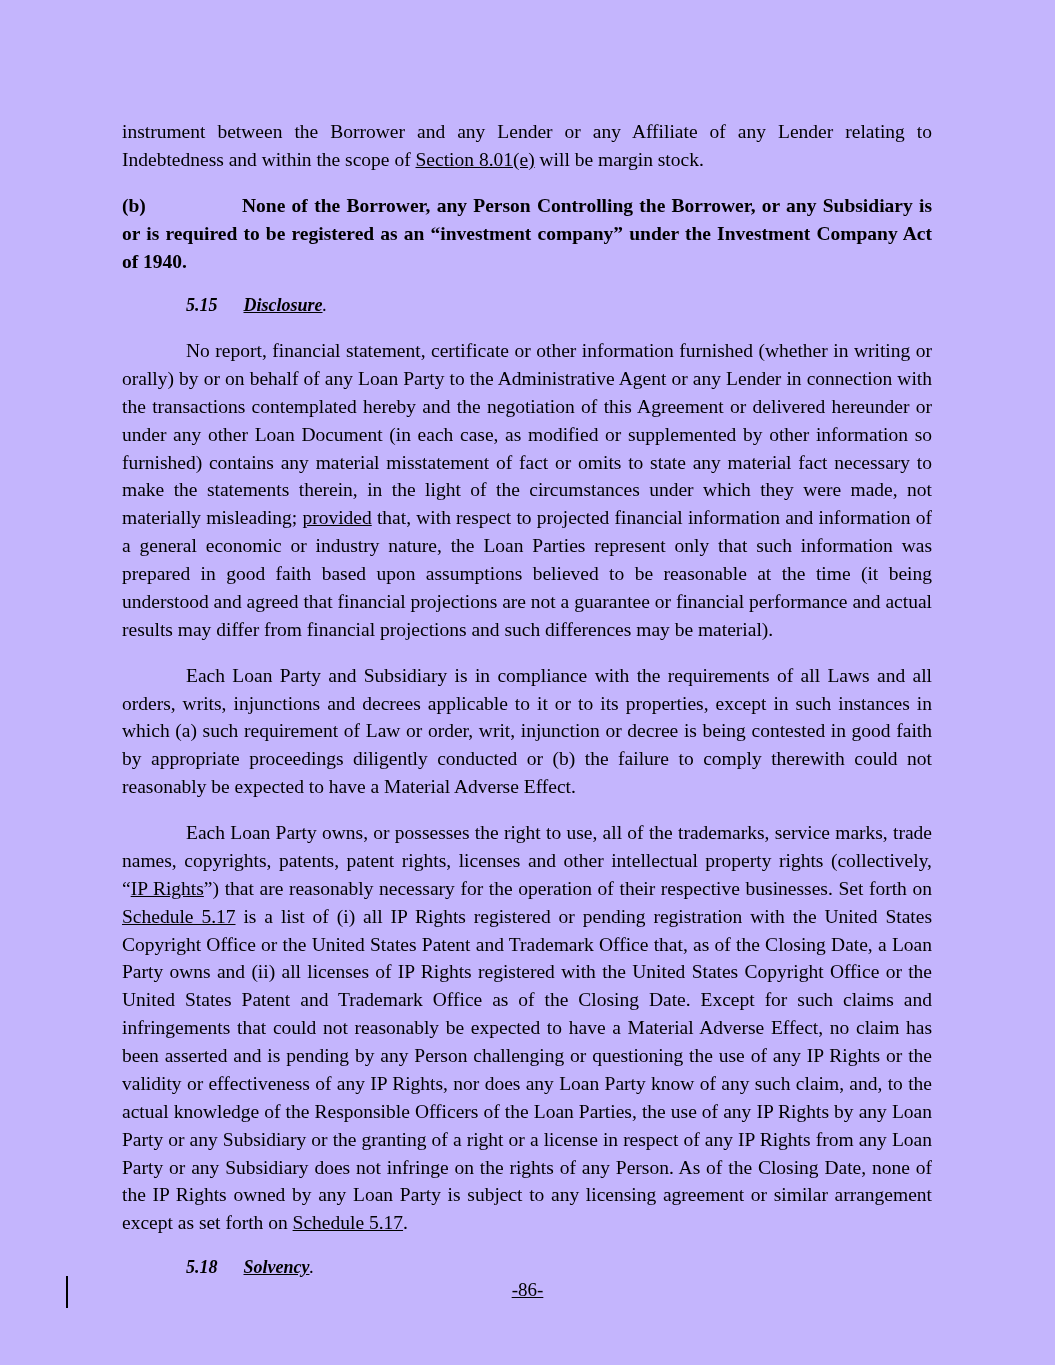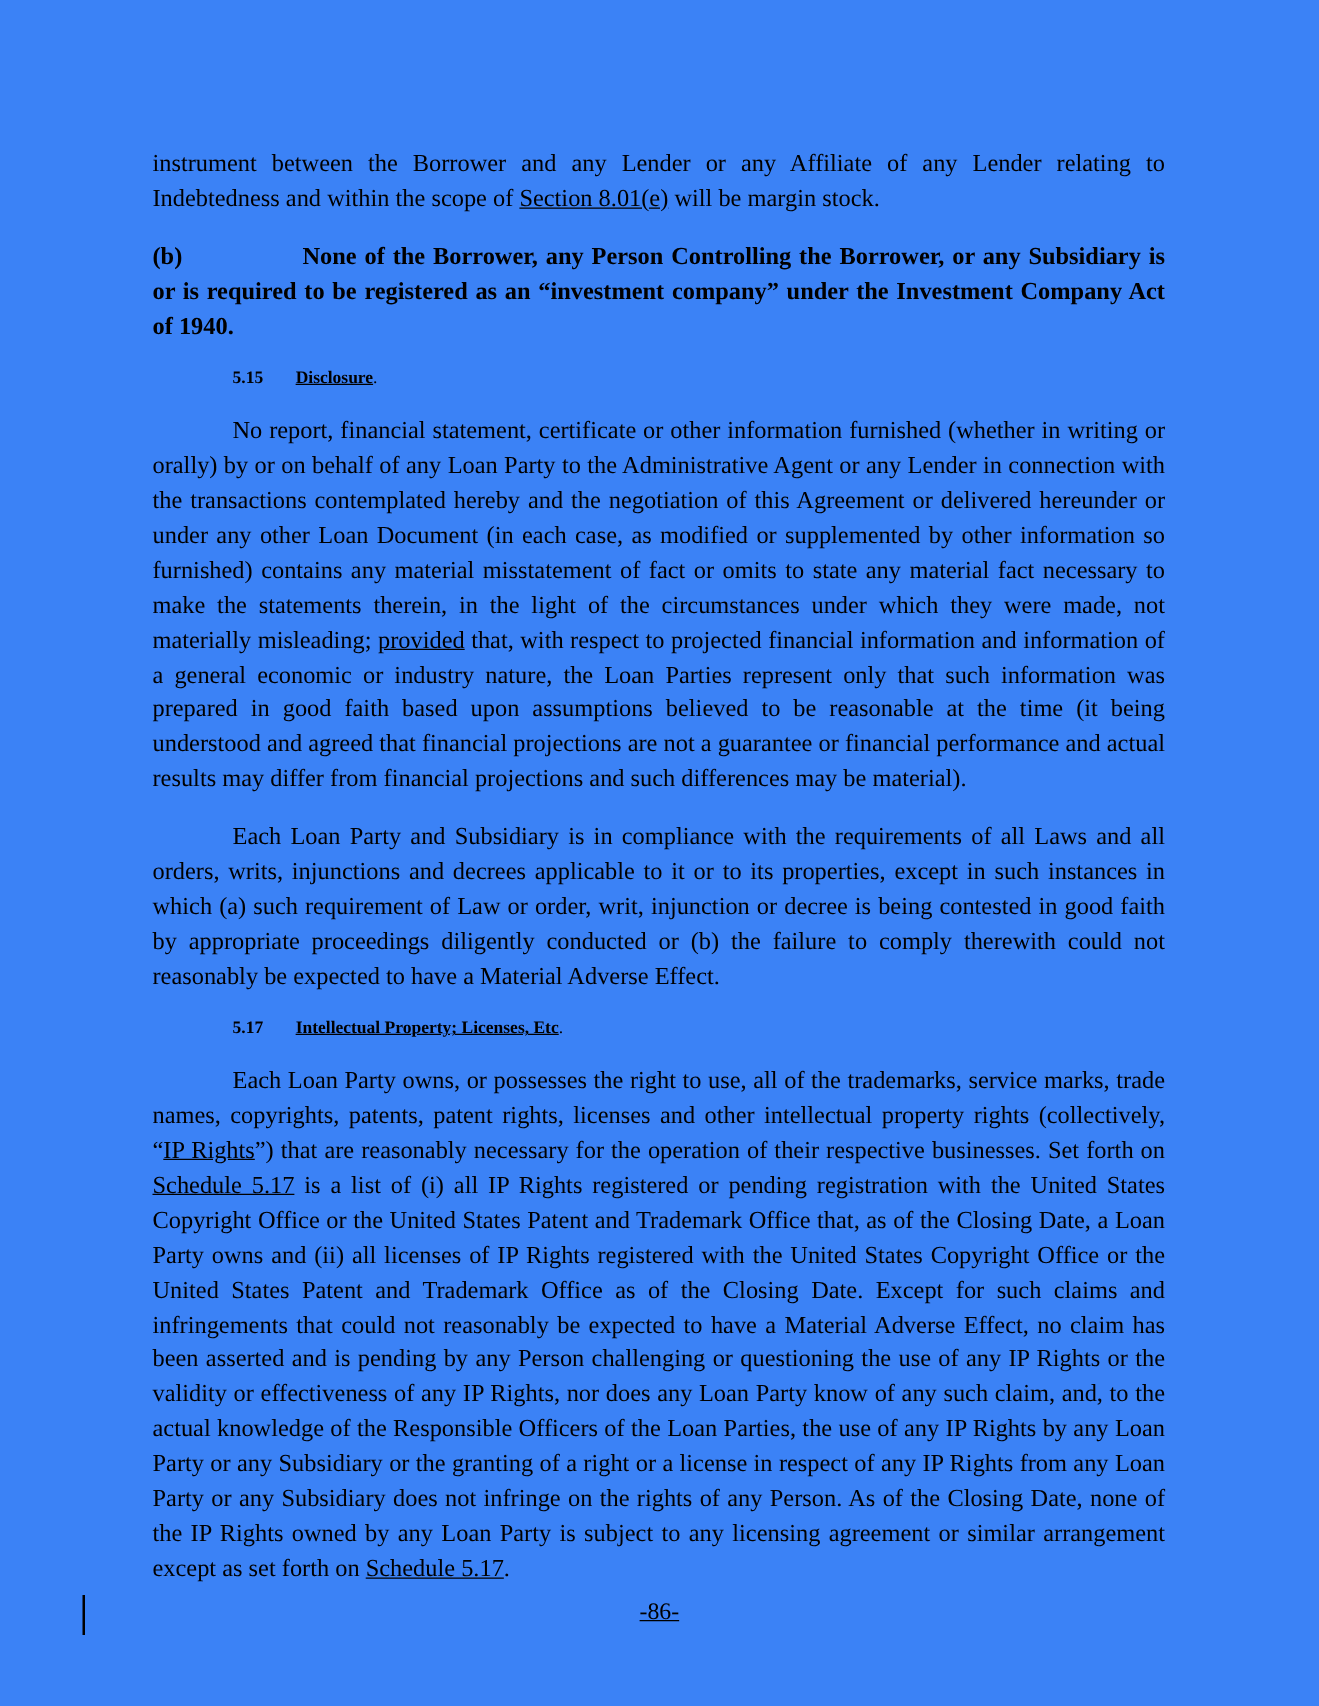--- a/index.html
+++ b/index.html
@@ -9,21 +9,21 @@
   }
   body {
     font-family: "Liberation Serif", serif;
     color: #000000;
   }
   .page {
     position: relative;
     width: 1055px;
     height: 1365px;
     margin: 0 auto;
-    background: #3b82f6;
+    background: #c4b5fd;
     box-sizing: border-box;
   }
   .content {
     position: absolute;
     left: 122px;
     top: 118px;
     width: 810px;
   }
   p {
     margin: 0 0 18px 0;
@@ -34,23 +34,24 @@
     hyphens: none;
   }
   p.indent {
     text-indent: 64px;
   }
   p.noindent {
     text-indent: 0;
   }
   .heading {
     margin: 0 0 18px 0;
-    font-size: 14px;
+    font-size: 18px;
     line-height: 1.43;
     text-indent: 64px;
+    font-style: italic;
   }
   .heading .num {
     font-weight: bold;
   }
   .heading .gap {
     display: inline-block;
     width: 26px;
   }
   .heading .title {
     font-weight: bold;
@@ -103,24 +104,24 @@
 
     <p class="sub-para"><span class="marker">(b)</span><span class="marker-gap"></span><span>None of the Borrower, any Person Controlling the Borrower, or any Subsidiary is or is required to be registered as an “investment company” under the Investment Company Act of 1940.</span></p>
 
     <div class="heading"><span class="num">5.15</span><span class="gap"></span><span class="title">Disclosure</span><span>.</span></div>
 
     <p class="indent"><span>No report, financial statement, certificate or other information furnished (whether in writing or orally) by or on behalf of any Loan Party to the Administrative Agent or any Lender in connection with the transactions contemplated hereby and the negotiation of this Agreement or delivered hereunder or under any other Loan Document (in each case, as modified or supplemented by other information so furnished) contains any material misstatement of fact or omits to state any material fact necessary to make the statements therein, in the light of the circumstances under which they were made, not materially misleading; </span><span class="u">provided</span><span> that, with respect to projected financial information and information of a general economic or industry nature, the Loan Parties represent only that such information was prepared in good faith based upon assumptions believed to be reasonable at the time (it being understood and agreed that financial projections are not a guarantee or financial performance and actual results may differ from financial projections and such differences may be material).</span></p>
 
 
     <p class="indent"><span>Each Loan Party and Subsidiary is in compliance with the requirements of all Laws and all orders, writs, injunctions and decrees applicable to it or to its properties, except in such instances in which (a) such requirement of Law or order, writ, injunction or decree is being contested in good faith by appropriate proceedings diligently conducted or (b) the failure to comply therewith could not reasonably be expected to have a Material Adverse Effect.</span></p>
 
-    <div class="heading"><span class="num">5.17</span><span class="gap"></span><span class="title">Intellectual Property; Licenses, Etc</span><span>.</span></div>
 
     <p class="indent"><span>Each Loan Party owns, or possesses the right to use, all of the trademarks, service marks, trade names, copyrights, patents, patent rights, licenses and other intellectual property rights (collectively, “</span><span class="u">IP Rights</span><span>”) that are reasonably necessary for the operation of their respective businesses. Set forth on </span><span class="u">Schedule 5.17</span><span> is a list of (i) all IP Rights registered or pending registration with the United States Copyright Office or the United States Patent and Trademark Office that, as of the Closing Date, a Loan Party owns and (ii) all licenses of IP Rights registered with the United States Copyright Office or the United States Patent and Trademark Office as of the Closing Date. Except for such claims and infringements that could not reasonably be expected to have a Material Adverse Effect, no claim has been asserted and is pending by any Person challenging or questioning the use of any IP Rights or the validity or effectiveness of any IP Rights, nor does any Loan Party know of any such claim, and, to the actual knowledge of the Responsible Officers of the Loan Parties, the use of any IP Rights by any Loan Party or any Subsidiary or the granting of a right or a license in respect of any IP Rights from any Loan Party or any Subsidiary does not infringe on the rights of any Person. As of the Closing Date, none of the IP Rights owned by any Loan Party is subject to any licensing agreement or similar arrangement except as set forth on </span><span class="u">Schedule 5.17</span><span>.</span></p>
 
+    <div class="heading"><span class="num">5.18</span><span class="gap"></span><span class="title">Solvency</span><span>.</span></div>
 
   </div>
 
   <div class="change-bar"></div>
 
   <div class="footer">
     <span class="pagenum">-86-</span>
   </div>
 
 </div>

